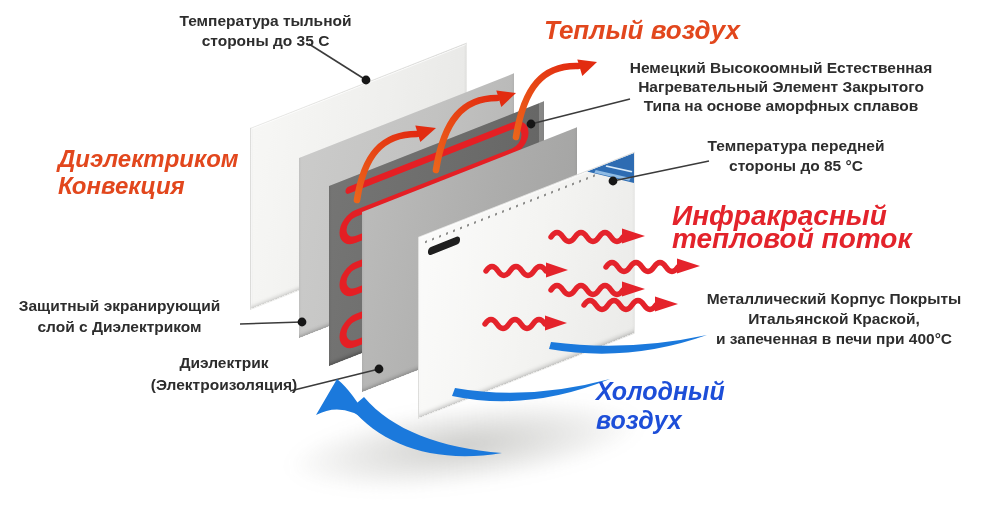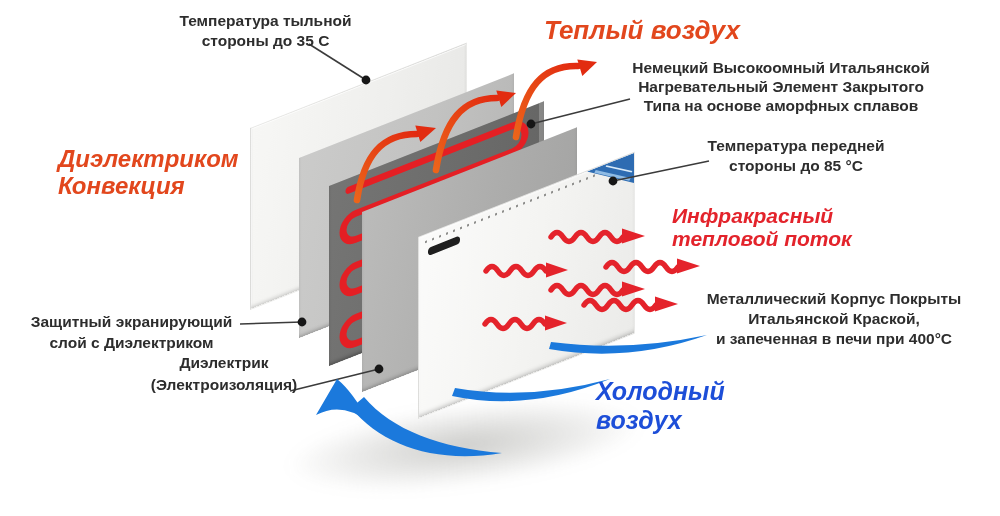--- a/index.html
+++ b/index.html
@@ -21,27 +21,27 @@
     background:radial-gradient(50% 50% at 48% 50%, rgba(90,90,82,.30) 0%, rgba(90,90,82,.12) 45%, rgba(90,90,82,0) 72%);
     filter:blur(7px);transform:rotate(-7deg);}
   
   #overlay{position:absolute;left:0;top:0;z-index:10;pointer-events:none;}
   
   .lbl{position:absolute;z-index:20;font-weight:bold;color:#2d2d2d;font-size:15.5px;line-height:20px;}
   .lbl.c{text-align:center;}
   .lbl.accent{font-style:italic;}
   #lbl-warm-air          {left:544px;top:16px;font-size:26px;line-height:28px;color:#e2471d;}
   #lbl-natural-convection{left:58px;top:145px;font-size:24px;line-height:27px;color:#e2471d;}
-  #lbl-infrared          {left:672px;top:204px;font-size:21px;line-height:23px;color:#e3232b;}
+  #lbl-infrared          {left:672px;top:204px;font-size:28px;line-height:23px;color:#e3232b;}
   #lbl-cold-air          {left:596px;top:377px;font-size:25px;line-height:29px;color:#1d4ed8;}
   #lbl-back-temp   {left:148px;top:11px;width:235px;}
   #lbl-heating-el  {left:628px;top:58px;width:306px;line-height:19px;}
   #lbl-front-temp  {left:698px;top:136px;width:196px;line-height:20px;}
   #lbl-metal-body  {left:700px;top:289px;width:268px;line-height:20px;}
-  #lbl-shield      {left:24px;top:295px;width:215px;line-height:21px;margin-top:16px;}
+  #lbl-shield      {left:12px;top:295px;width:215px;line-height:21px;}
   #lbl-dielectric  {left:138px;top:352px;width:172px;line-height:22px;}
 </style>
 </head>
 <body>
 
 <div id="stage">
 
   <div id="floor-shadow"></div>
 
   <div class="panel" id="panel-back"></div>
@@ -134,21 +134,21 @@
   <div class="lbl c" id="lbl-back-temp">
     <div>Температура тыльной</div>
     <div>стороны до 35 С</div>
   </div>
 
   <div class="lbl accent" id="lbl-warm-air">
     <div>Теплый воздух</div>
   </div>
 
   <div class="lbl c" id="lbl-heating-el">
-    <div>Немецкий Высокоомный Итальянской</div>
+    <div>Немецкий Высокоомный Естественная</div>
     <div>Нагревательный Элемент Закрытого</div>
     <div>Типа на основе аморфных сплавов</div>
   </div>
 
   <div class="lbl c" id="lbl-front-temp">
     <div>Температура передней</div>
     <div>стороны до 85 °С</div>
   </div>
 
   <div class="lbl accent" id="lbl-infrared">

